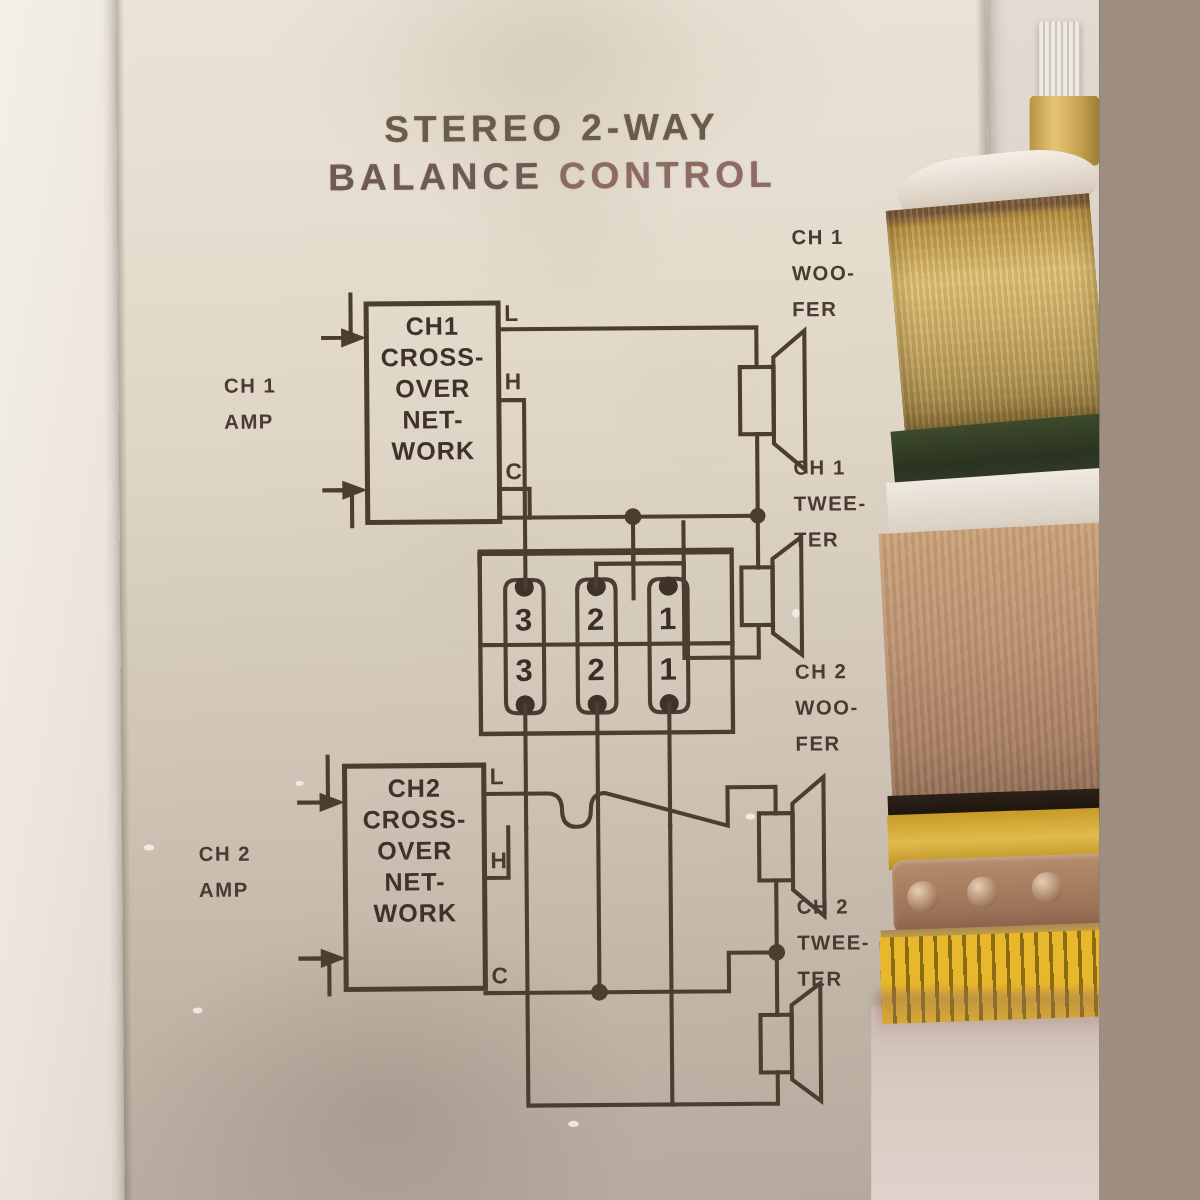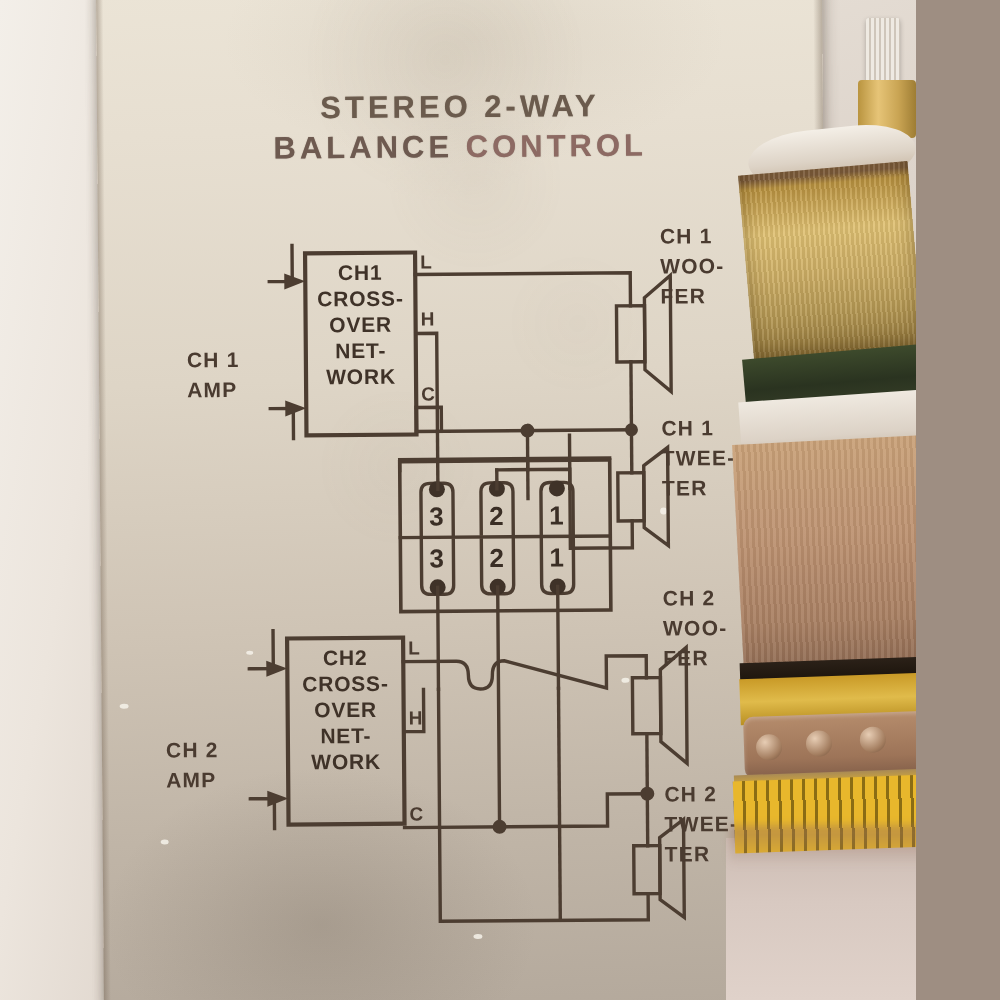--- a/index.html
+++ b/index.html
@@ -45,22 +45,22 @@
   .speck{position:absolute;background:#f6f2ea;border-radius:50%;opacity:.85;}
   .title{
     position:absolute;width:100%;text-align:center;
     font-weight:700;letter-spacing:4px;font-size:31px;
     color:#6b5b4d;text-shadow:0 0 1px rgba(90,74,60,.5);
   }
   #t1{top:100px;}
   #t2{top:140px;color:#6e5a50;}
   #t2 .pink{color:#8d6a63;}
 
-  .lbl{position:absolute;font-weight:700;font-size:21px;line-height:25px;
-    color:#4a3b30;letter-spacing:1.2px;margin-top:38px;}
+  .lbl{position:absolute;font-weight:700;font-size:17px;line-height:25px;
+    color:#4a3b30;letter-spacing:1.2px;}
   .boxtxt{position:absolute;font-weight:700;font-size:21px;line-height:26px;
     color:#3f3228;letter-spacing:.8px;text-align:center;width:100%;}
   .term{position:absolute;font-weight:700;font-size:19px;color:#4a3b30;}
   .tnum{position:absolute;font-weight:700;font-size:26px;color:#3a2e25;}
 
   svg.wires{position:absolute;left:0;top:0;width:726px;height:1016px;overflow:visible;}
   svg.wires line, svg.wires path, svg.wires polyline, svg.wires rect, svg.wires polygon{
     vector-effect:non-scaling-stroke;
   }
 

